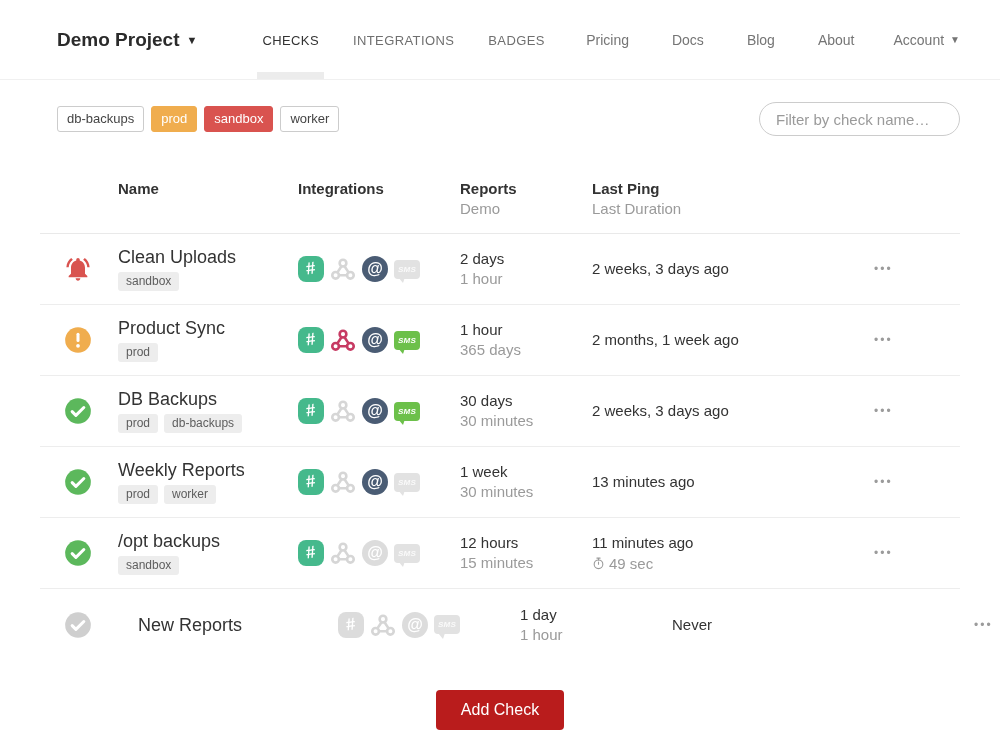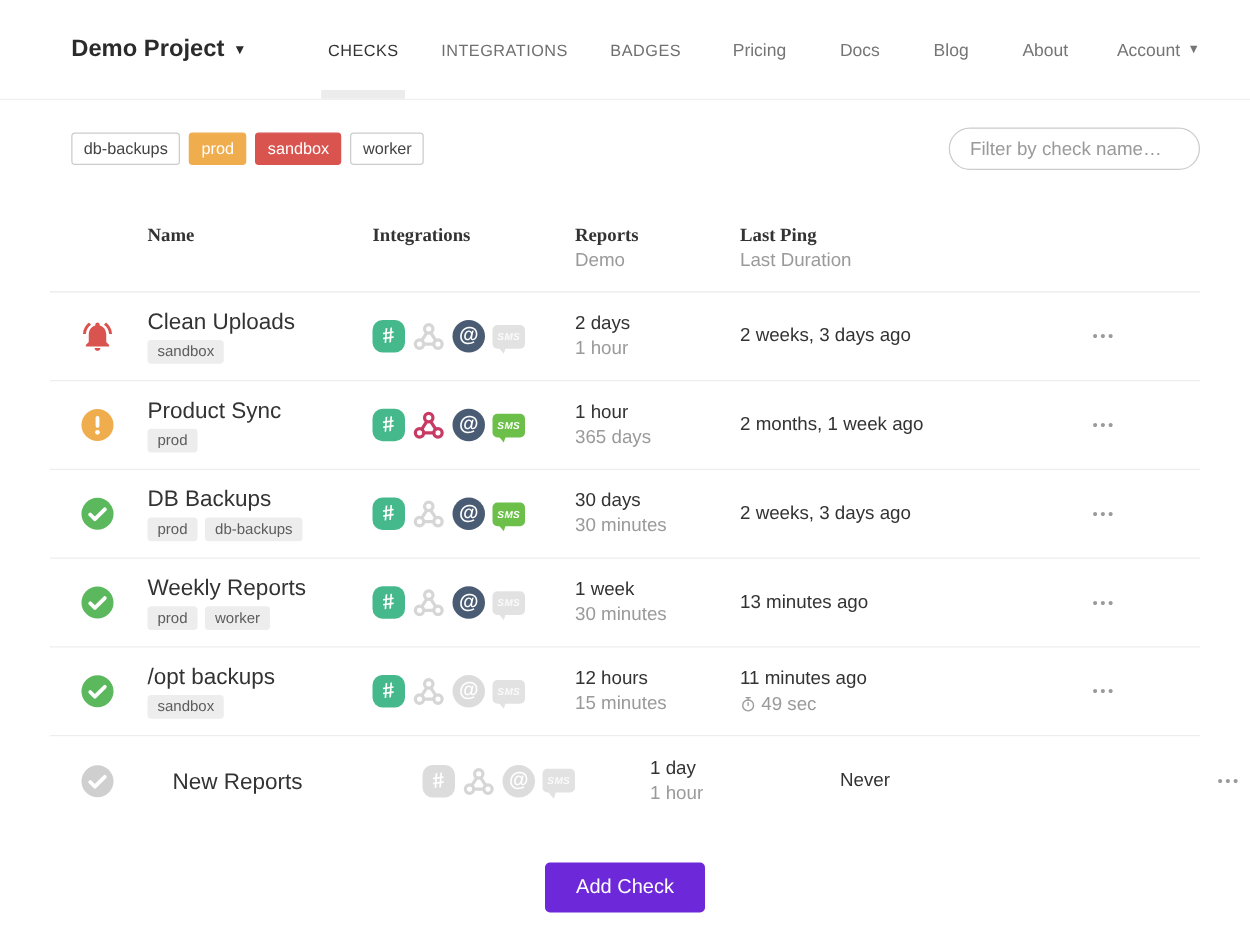--- a/index.html
+++ b/index.html
@@ -25,21 +25,21 @@
   .tag-btn { font-size:13px; padding:4px 9px; border-radius:3px; border:1px solid #ccc; background:#fff; color:#444; cursor:pointer; line-height:16px; }
   .tag-btn.orange { background:#f0ad4e; border-color:#f0ad4e; color:#fff; }
   .tag-btn.red { background:#d9534f; border-color:#d9534f; color:#fff; }
   .filter-input { margin-left:auto; width:201px; height:34px; border:1px solid #ccc; border-radius:17px; padding:0 16px; font-size:15px; color:#404040; outline:none; font-family:Liberation Sans, sans-serif; }
   .filter-input::placeholder { color:#9a9a9a; }
 
   
   .table { padding:0 40px 0 40px; margin-top:43px; }
   .thead, .trow { display:grid; grid-template-columns:78px 180px 162px 132px 280px 1fr; align-items:center; }
   .thead { align-items:start; padding-bottom:14px; border-bottom:1px solid #e9e9e9; }
-  .th { font-size:15px; font-weight:bold; color:#333; line-height:20px;font-family:Liberation Serif, serif; }
+  .th { font-size:15px; font-weight:bold; color:#333; line-height:20px; }
   .th-sub { font-size:15px; font-weight:normal; color:#9a9a9a; line-height:20px; }
   .trow { height:71px; border-bottom:1px solid #ededed; cursor:pointer; }
   .trow:last-child { border-bottom:none;gap:20px; }
 
   .cell-status { display:flex; justify-content:flex-start; padding-left:24px; }
   .status-icon { width:28px; height:28px; display:block; }
 
   .cell-name .check-name { font-size:18px; color:#333; line-height:20px; }
   .row-tags { display:flex; gap:6px; margin-top:5px; }
   .row-tag { font-size:12px; background:#ededed; color:#5d5d5d; padding:2px 8px; border-radius:3px; line-height:15px; }
@@ -67,21 +67,21 @@
   .cell-period .p2 { font-size:15px; color:#9a9a9a; line-height:20px; }
   .cell-ping .lp1 { font-size:15px; color:#333; line-height:20px; }
   .lp2 { display:flex; align-items:center; gap:4px; font-size:15px; color:#9a9a9a; line-height:20px; margin-top:1px; }
   .lp2 svg { width:13px; height:13px; }
 
   .cell-menu { display:flex; justify-content:flex-start; }
   .dots { color:#9b9b9b; font-size:12px; letter-spacing:2px; cursor:pointer; padding:4px 2px; user-select:none; }
 
   
   .add-wrap { display:flex; justify-content:center; margin-top:30px; }
-  .add-btn { background:#6d28d9; color:#fff; border:none; font-size:16px; font-family:inherit; padding:11px 25px; border-radius:4px; cursor:pointer; }
+  .add-btn { background:#b91c1c; color:#fff; border:none; font-size:16px; font-family:inherit; padding:11px 25px; border-radius:4px; cursor:pointer; }
 </style>
 </head>
 <body>
 
 <div class="page">
 
   <div class="navbar">
     <div class="brand">
       <span>Demo Project</span>
       <span class="caret">▼</span>

